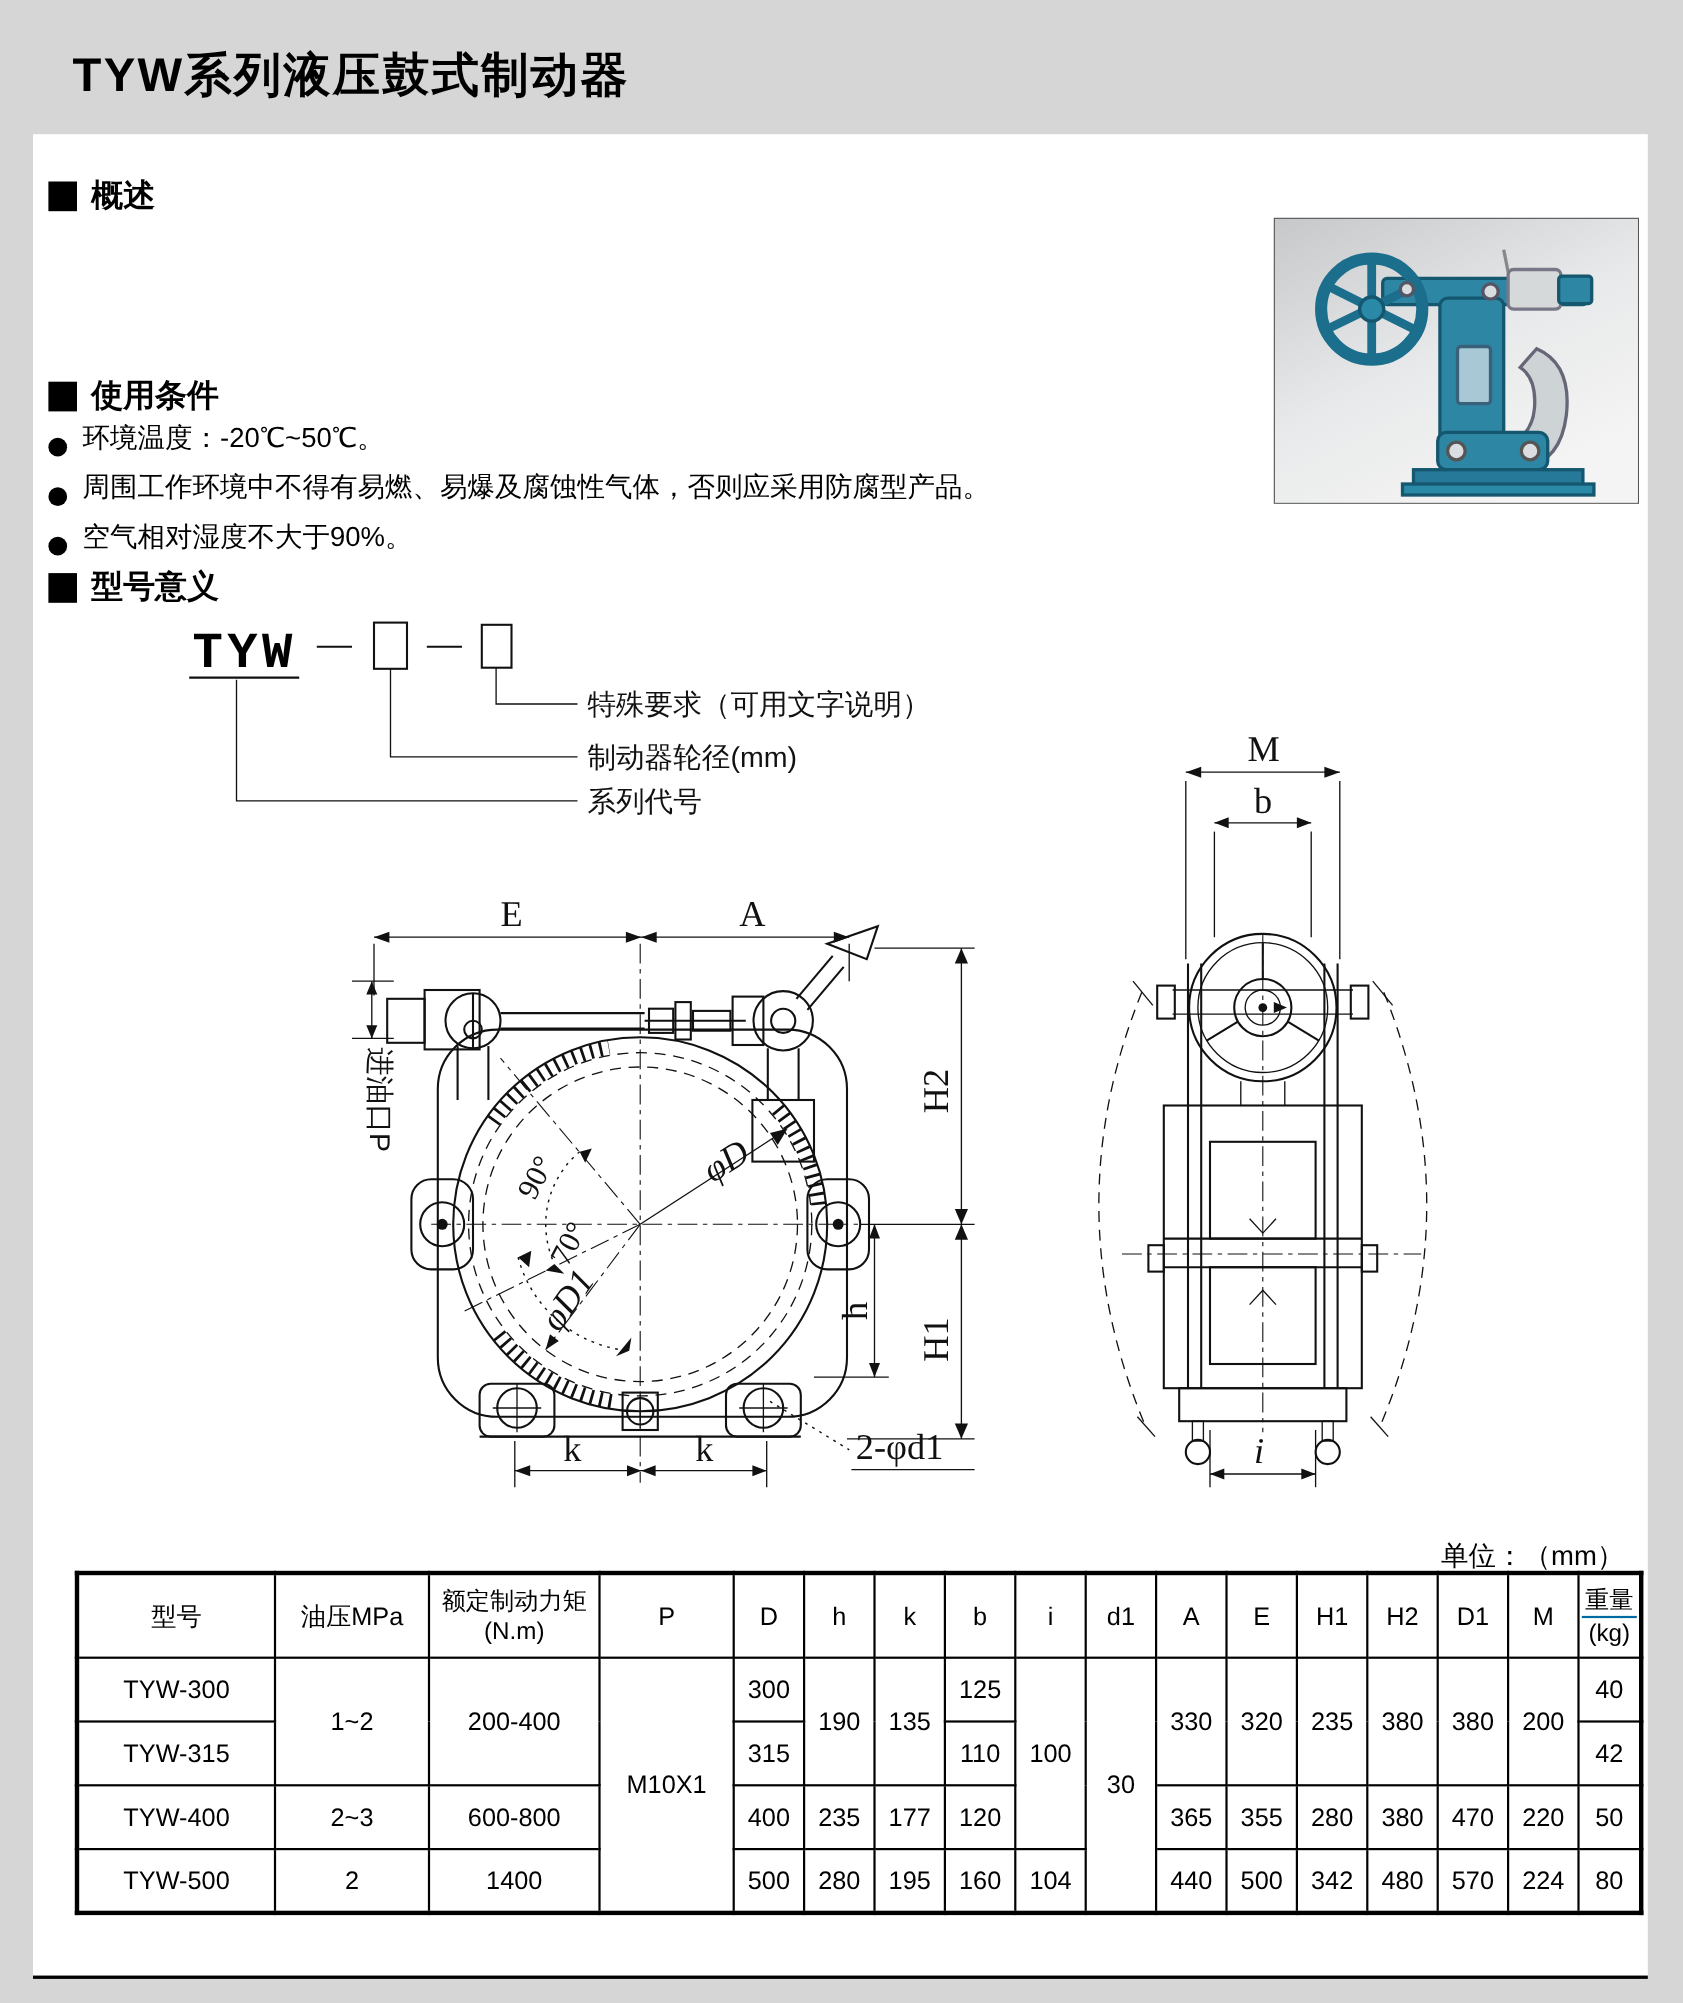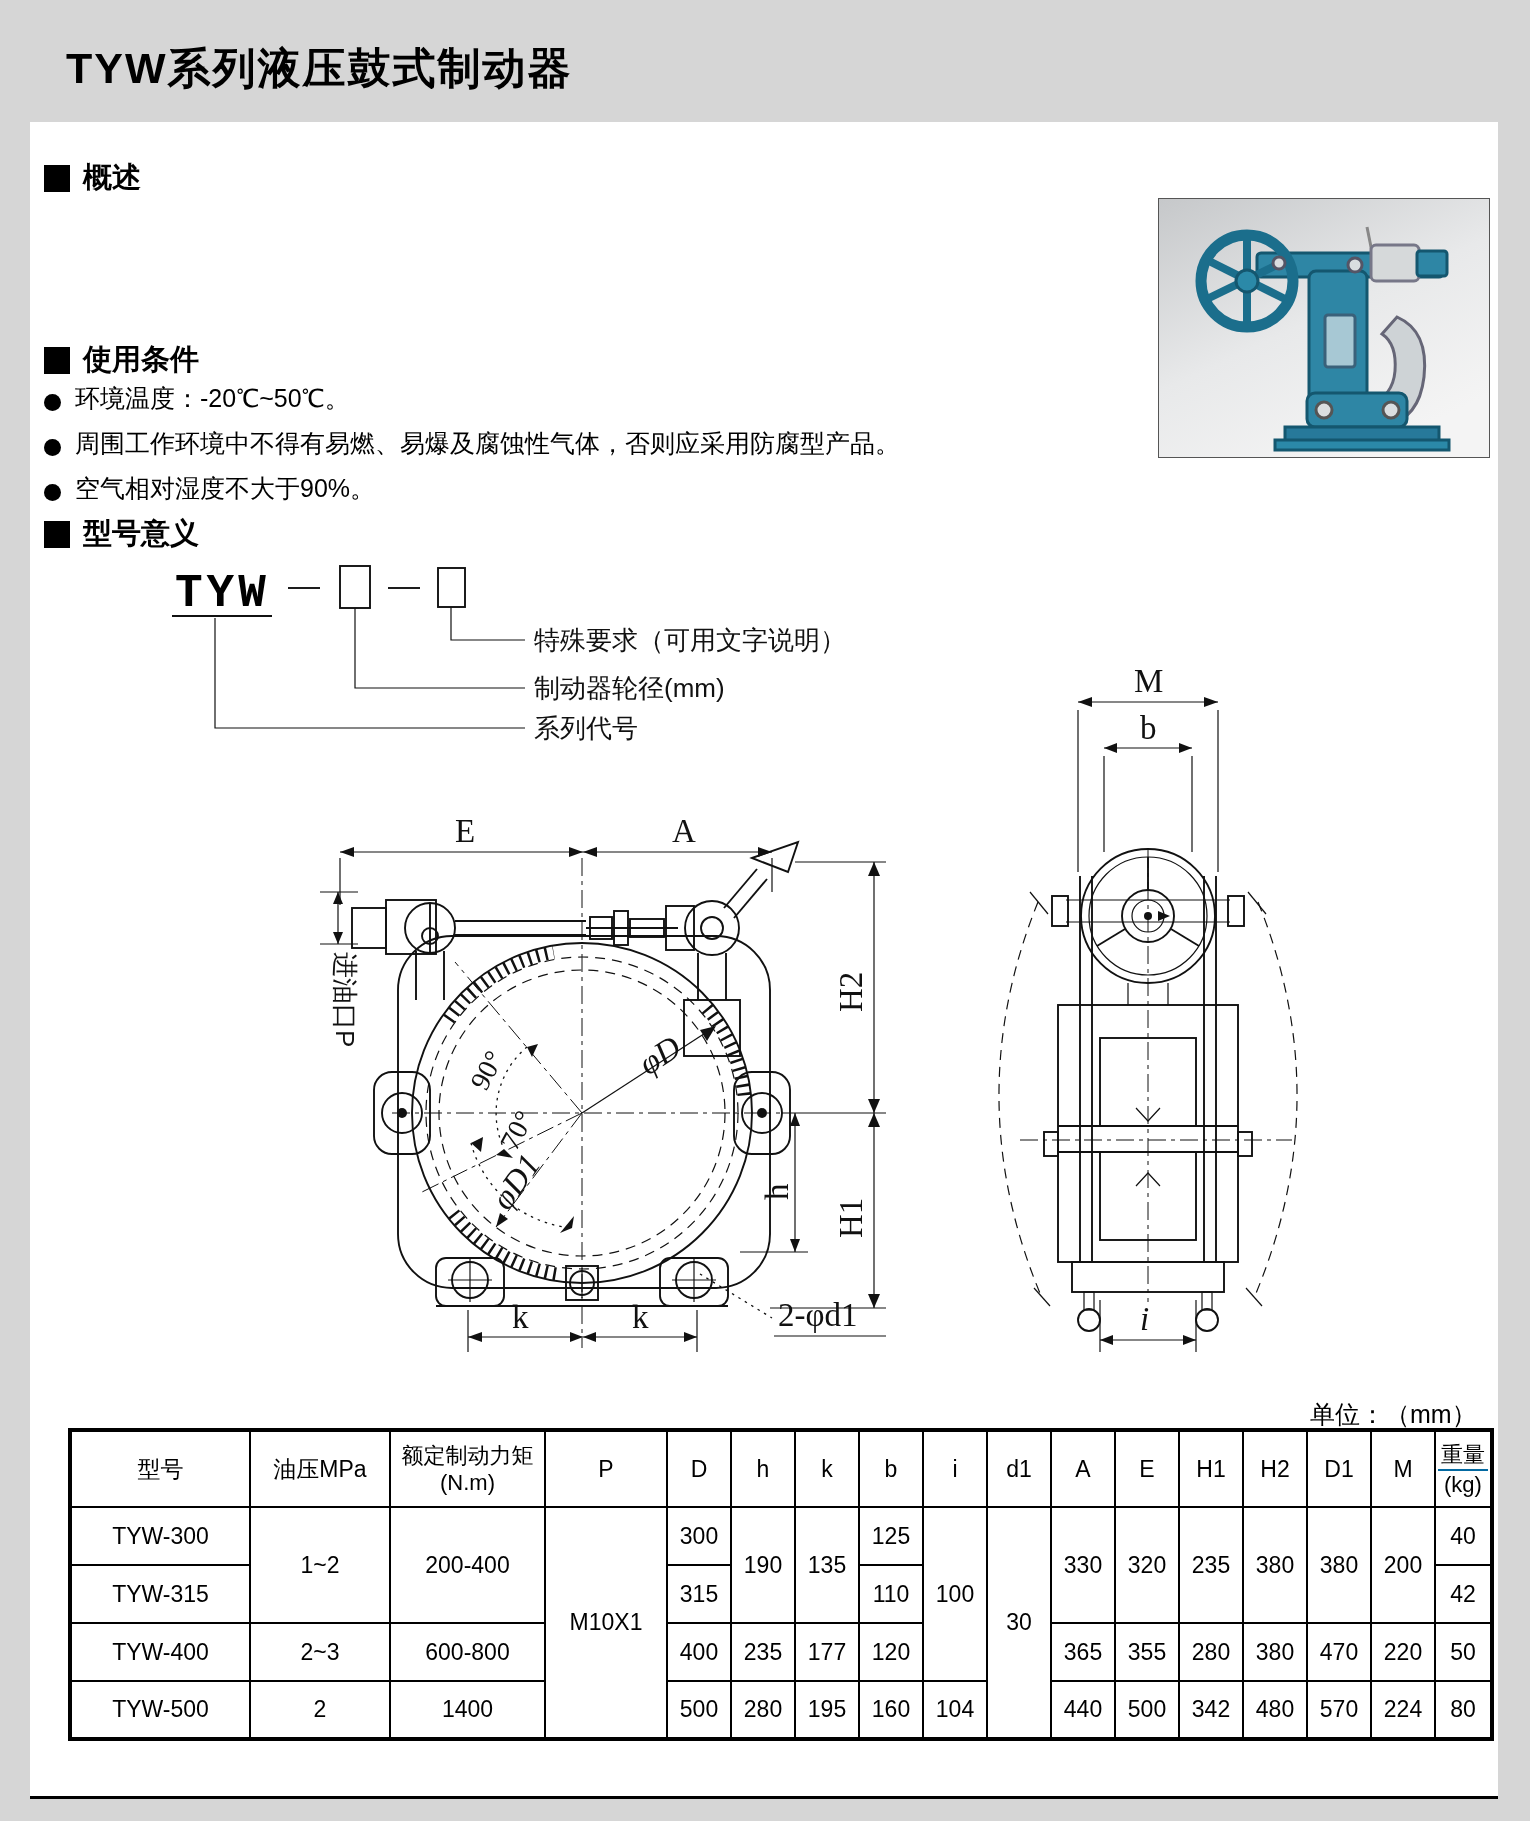--- a/index.html
+++ b/index.html
@@ -8,21 +8,21 @@
   .panel{position:absolute;left:30px;top:122px;width:1468px;height:1674px;background:#fff;}
   .bottom-rule{position:absolute;left:30px;top:1796px;width:1468px;height:3px;background:#000;}
   .abs{position:absolute;}
   #title{left:66px;top:40px;font-size:43px;font-weight:bold;letter-spacing:2px;}
   .sec-h{display:flex;align-items:center;gap:13px;font-size:29px;font-weight:bold;}
   .sq{width:26px;height:27px;background:#000;flex:0 0 auto;}
   #overview-text{left:44px;top:196px;width:1100px;font-size:25px;line-height:45px;
                  text-align:justify;text-indent:2em;}
   #product-image{left:1158px;top:198px;width:332px;height:260px;border:1px solid #555;
                  box-sizing:border-box;background:#dfe1e2;}
-  .cond-item{display:flex;align-items:center;gap:14px;font-size:25px;line-height:33px;margin-bottom:12px;}
+  .cond-item{display:flex;align-items:flex-end;gap:14px;font-size:25px;line-height:33px;margin-bottom:12px;}
   .dot{width:17px;height:17px;border-radius:50%;background:#000;margin-top:7px;flex:0 0 auto;}
   
   #spec-table{border-collapse:collapse;table-layout:fixed;background:#fff;}
   #spec-table td,#spec-table th{border:2px solid #000;text-align:center;vertical-align:middle;
       font-size:23px;font-weight:normal;padding:0;overflow:hidden;}
   #spec-table{border:4px solid #000;}
   #spec-table tr.hd{height:77px;}
   #spec-table tr.dr{height:58px;}
   .h2l{line-height:27px;font-size:22px;}
   .uline{display:inline-block;border-bottom:2px solid #0369a1;padding:0 3px 1px 3px;}

